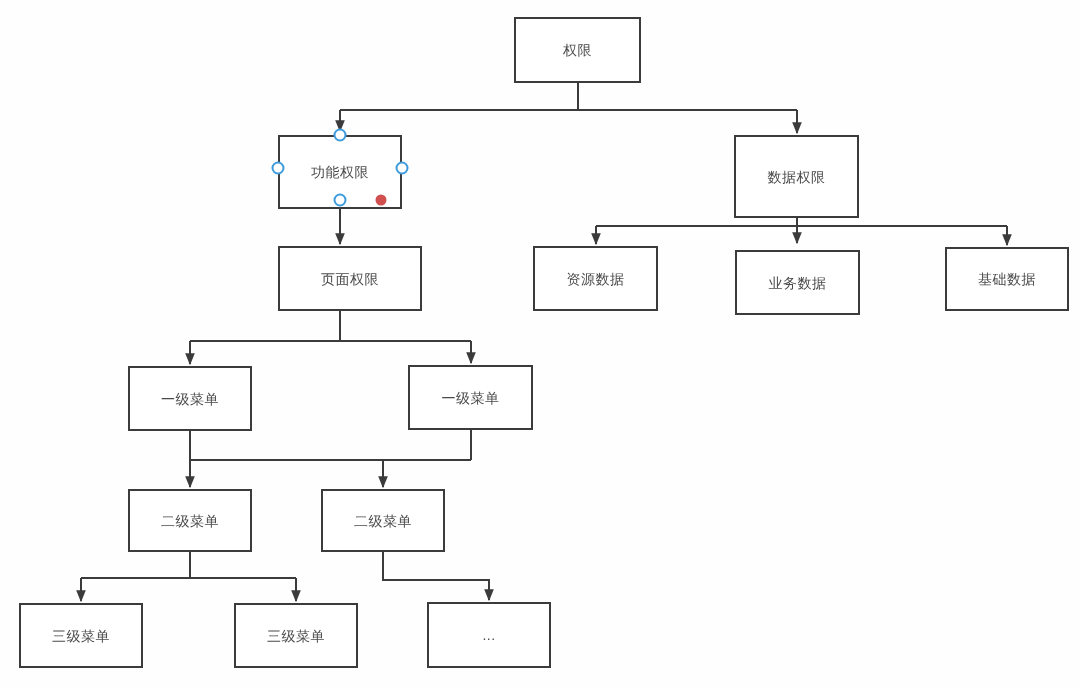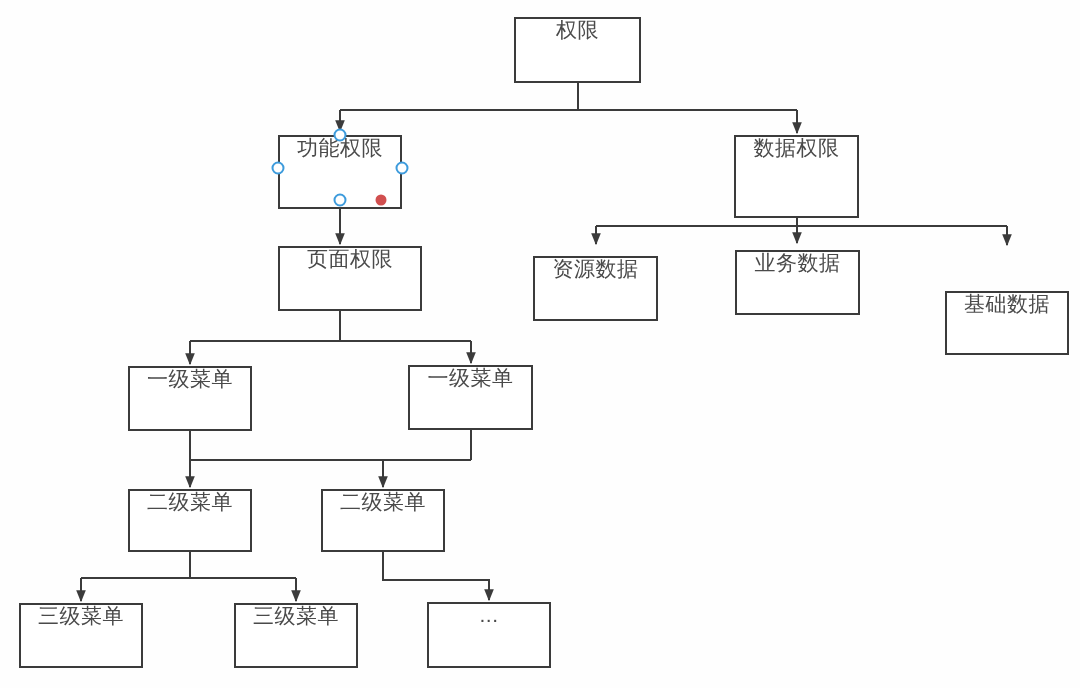--- a/index.html
+++ b/index.html
@@ -25,23 +25,23 @@
     fill: none;
     stroke-width: 2px;
     stroke-linejoin: miter;
   }
   .node {
     position: absolute;
     box-sizing: border-box;
     background: #ffffff;
     border: 2px solid #3b3b3b;
     display: flex;
-    align-items: flex-start;
+    align-items: center;
     justify-content: center;
-    font-size: 21px;
+    font-size: 14px;
     letter-spacing: 0.5px;
     color: #4a4a4a;
     cursor: default;
   }
   .node .node-label {
     white-space: nowrap;
     line-height: 1;
   }
   .handle {
     position: absolute;
@@ -105,27 +105,27 @@
       </div>
       <div class="node" style="left: 278px; top: 135px; width: 124px; height: 74px;">
         <span class="node-label">功能权限</span>
       </div>
       <div class="node" style="left: 734px; top: 135px; width: 125px; height: 83px;">
         <span class="node-label">数据权限</span>
       </div>
       <div class="node" style="left: 278px; top: 246px; width: 144px; height: 65px;">
         <span class="node-label">页面权限</span>
       </div>
-      <div class="node" style="left: 533px; top: 256px; width: 125px; height: 65px;">
+      <div class="node" style="left: 533px; top: 246px; width: 125px; height: 65px;">
         <span class="node-label">资源数据</span>
       </div>
       <div class="node" style="left: 735px; top: 250px; width: 125px; height: 65px;">
         <span class="node-label">业务数据</span>
       </div>
-      <div class="node" style="left: 945px; top: 247px; width: 124px; height: 64px; margin-top: 44px;">
+      <div class="node" style="left: 945px; top: 247px; width: 124px; height: 64px;">
         <span class="node-label">基础数据</span>
       </div>
       <div class="node" style="left: 128px; top: 366px; width: 124px; height: 65px;">
         <span class="node-label">一级菜单</span>
       </div>
       <div class="node" style="left: 408px; top: 365px; width: 125px; height: 65px;">
         <span class="node-label">一级菜单</span>
       </div>
       <div class="node" style="left: 128px; top: 489px; width: 124px; height: 63px;">
         <span class="node-label">二级菜单</span>

